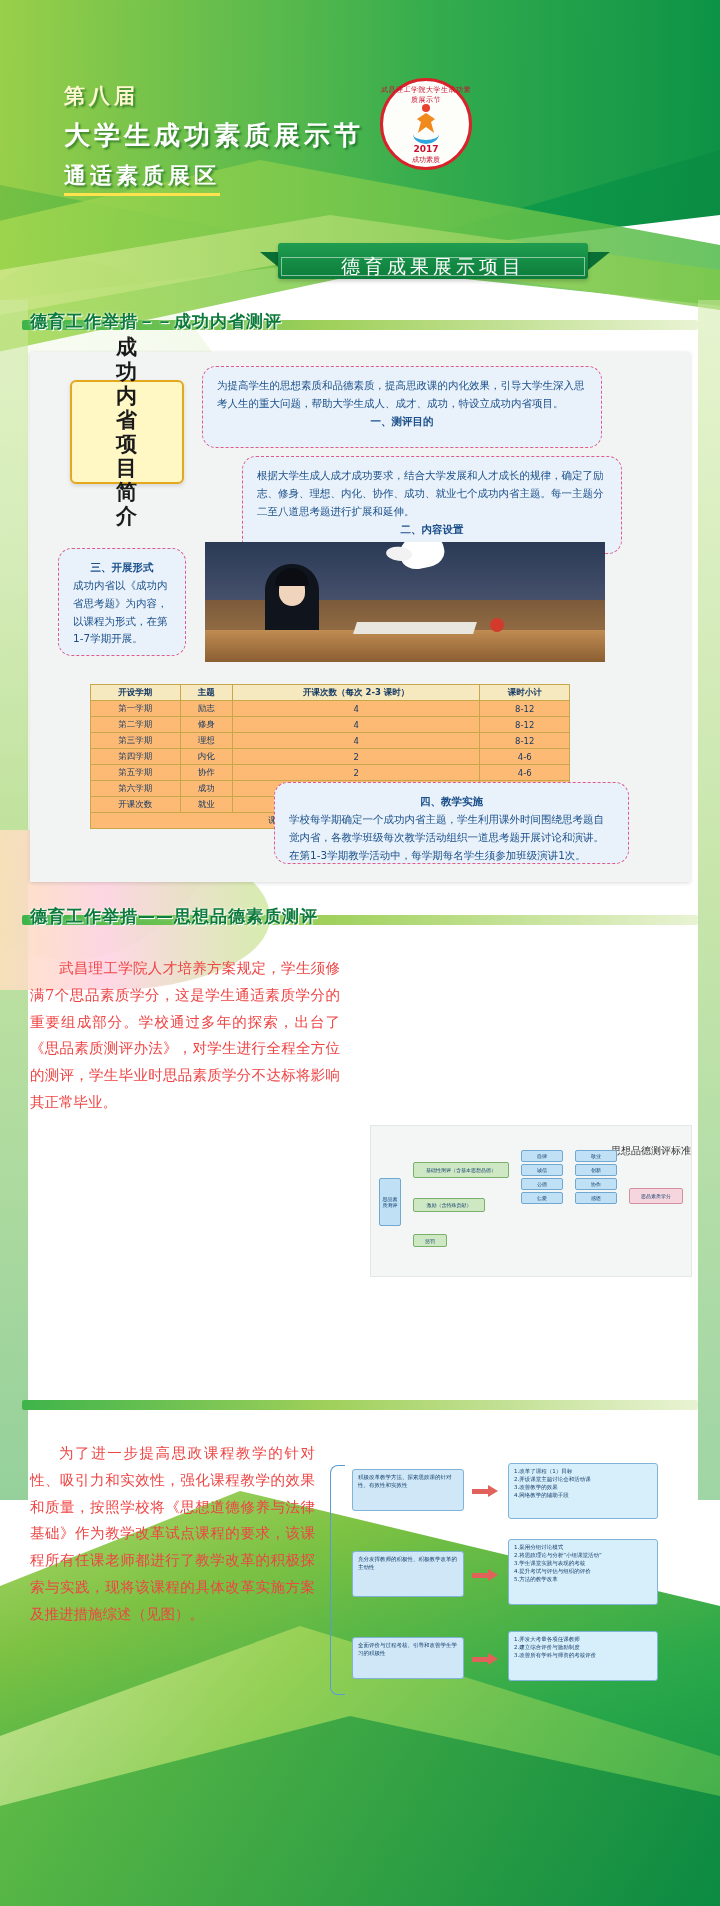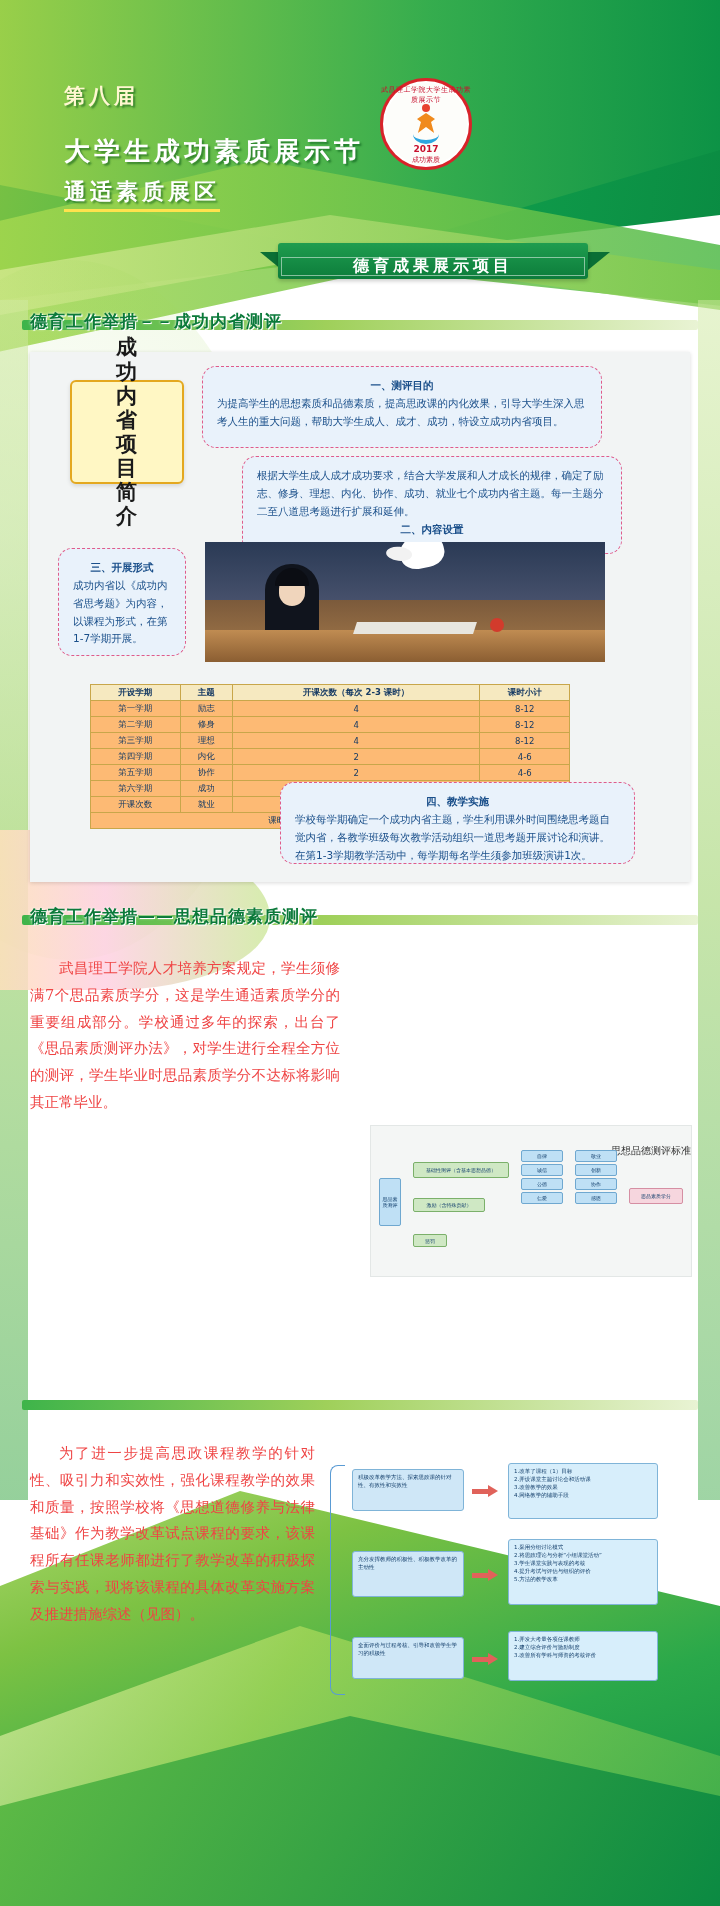--- a/index.html
+++ b/index.html
@@ -88,21 +88,21 @@
 
   
   .header-title {
     position:absolute; left:64px; top:82px; width:400px;
     color:#fff7d0;
     font-family:"DejaVu Serif", serif;
     font-weight:bold;
     letter-spacing:4px;
     text-shadow: 2px 2px 2px rgba(0,80,20,.55);
   }
-  .header-line1 { font-size:21px; margin-bottom:24px; }
+  .header-line1 { font-size:21px; margin-bottom:8px; }
   .header-line2 { font-size:26px; margin-bottom:8px; color:#ffffff; }
   .header-line3 {
     font-size:22px; color:#ffffff; display:inline-block;
     border-bottom:3px solid #ffe24d; padding-bottom:2px;
   }
 
   .emblem {
     position:absolute; left:380px; top:78px; width:92px; height:92px;
   }
   .emblem-ring {
@@ -143,21 +143,21 @@
   .banner {
     position:absolute; left:278px; top:243px; width:310px; height:36px;
     background: linear-gradient(180deg,#1f9d4f,#0c7c3b);
     border-radius:3px;
     box-shadow: 0 2px 4px rgba(0,0,0,.2);
   }
   .banner-inner {
     position:absolute; inset:3px;
     border:1px solid rgba(255,255,255,.5);
     display:flex; align-items:center; justify-content:center;
-    color:#fff; font-size:16px; font-weight:bold; letter-spacing:4px;
+    color:#fff; font-size:19px; font-weight:normal; letter-spacing:4px;
     font-family:"DejaVu Serif", serif;
     margin-top:11px;
   }
   .banner-tail-left, .banner-tail-right {
     position:absolute; top:252px; width:22px; height:18px;
     background:#0a6f35;
   }
   .banner-tail-left { left:260px; clip-path: polygon(0 0, 22px 0, 22px 18px); }
   .banner-tail-right { left:588px; clip-path: polygon(0 0, 22px 0, 0 18px); }
 
@@ -353,22 +353,22 @@
     <div class="bar"></div>
     <div class="txt">德育工作举措－－成功内省测评</div>
   </div>
 
   <div class="panel1">
     <div class="title-box">
       <span>成功内省项目简介</span>
     </div>
 
     <div class="bubble" style="left:172px; top:14px; width:400px; height:82px;">
+      <div>为提高学生的思想素质和品德素质，提高思政课的内化效果，引导大学生深入思考人生的重大问题，帮助大学生成人、成才、成功，特设立成功内省项目。</div>
       <div style="text-align:center;font-weight:bold">一、测评目的</div>
-      <div>为提高学生的思想素质和品德素质，提高思政课的内化效果，引导大学生深入思考人生的重大问题，帮助大学生成人、成才、成功，特设立成功内省项目。</div>
     </div>
 
     <div class="bubble" style="left:212px; top:104px; width:380px; height:98px;">
       <div>根据大学生成人成才成功要求，结合大学发展和人才成长的规律，确定了励志、修身、理想、内化、协作、成功、就业七个成功内省主题。每一主题分二至八道思考题进行扩展和延伸。</div>
       <div style="text-align:center;font-weight:bold">二、内容设置</div>
     </div>
 
     <div class="bubble" style="left:28px; top:196px; width:128px; height:108px;">
       <div style="text-align:center;font-weight:bold">三、开展形式</div>
       <div>成功内省以《成功内省思考题》为内容，以课程为形式，在第1-7学期开展。</div>
@@ -437,21 +437,21 @@
           <td>1</td>
           <td>2-3</td>
         </tr>
         <tr>
           <td colspan="3">课时总计</td>
           <td>38-57</td>
         </tr>
       </tbody>
     </table>
 
-    <div class="bubble" style="left:250px; top:430px; width:355px; height:82px;">
+    <div class="bubble" style="left:244px; top:430px; width:355px; height:82px;">
       <div style="text-align:center;font-weight:bold">四、教学实施</div>
       <div>学校每学期确定一个成功内省主题，学生利用课外时间围绕思考题自觉内省，各教学班级每次教学活动组织一道思考题开展讨论和演讲。在第1-3学期教学活动中，每学期每名学生须参加班级演讲1次。</div>
     </div>
   </div>
 
   <div class="sec-head" style="top:905px">
     <div class="bar"></div>
     <div class="txt">德育工作举措——思想品德素质测评</div>
   </div>
 

